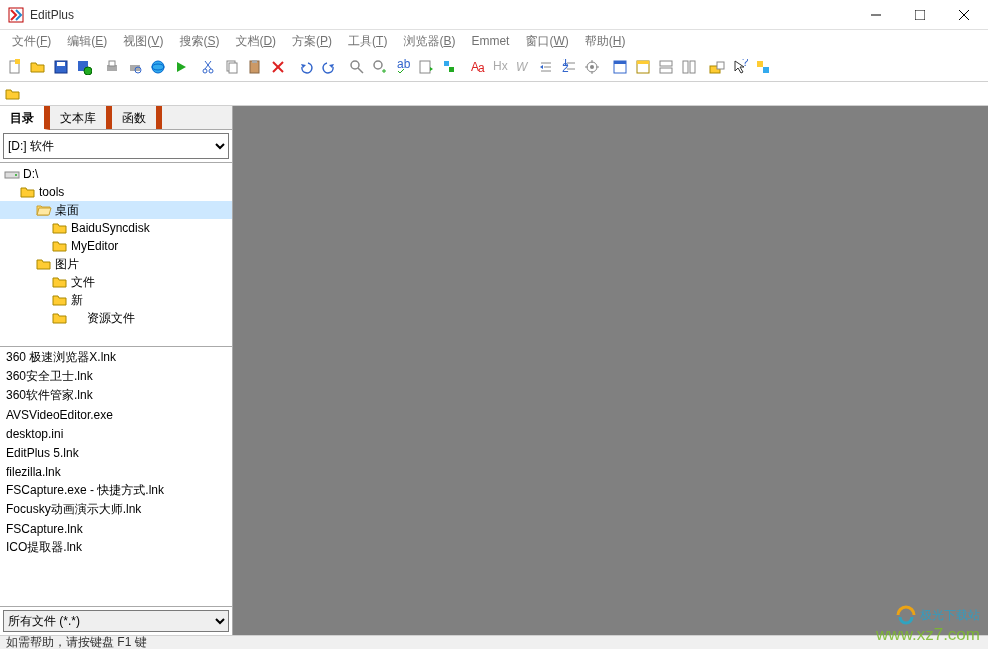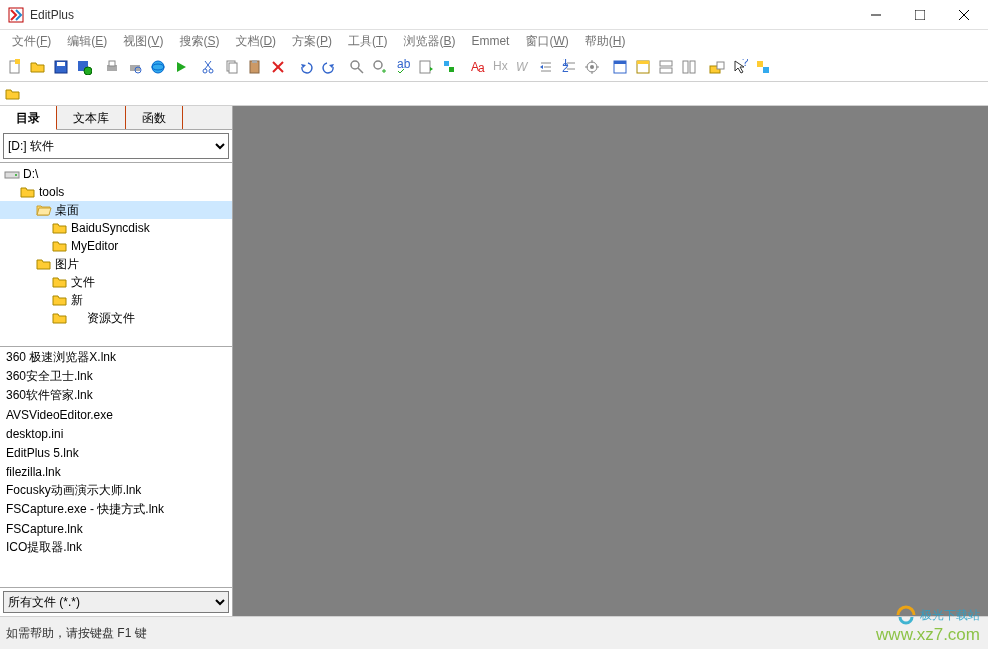--- a/index.html
+++ b/index.html
@@ -27,21 +27,21 @@
 .tfolder { width: 18px; height: 18px; display: flex; align-items: center; justify-content: center; }
 
 
 .content { flex: 1; display: flex; overflow: hidden; }
 
 
 .sidebar { width: 233px; display: flex; flex-direction: column; background: #fff; border-right: 1px solid #aaa; }
 
 
 .side-tabs { height: 24px; display: flex; border-bottom: 1px solid #aaa; background: #f0f0f0; }
-.side-tab { padding: 4px 16px; border-right: 1px solid #c2410c; background: #f0f0f0; }
+.side-tab { padding: 4px 10px; border-right: 6px solid #c2410c; background: #f0f0f0; }
 .side-tab.active { background: #fff; border-bottom: 1px solid #fff; margin-bottom: -1px; font-weight: bold; }
 
 
 .drivesel { margin: 3px; }
 .drivesel select { width: 100%; height: 26px; font-size: 12px; border: 1px solid #7a7a7a; background: #fff; }
 
 
 .tree { flex: 0 0 auto; height: 185px; overflow: auto; border-top: 1px solid #aaa; border-bottom: 1px solid #aaa; padding: 2px 0; }
 .tree-item { display: flex; align-items: center; height: 18px; padding: 0 2px; white-space: nowrap; }
 .tree-item.selected { background: #cde8ff; }
@@ -53,21 +53,21 @@
 .file-item { height: 19px; display: flex; align-items: center; padding: 0 6px; white-space: nowrap; color: #000; }
 
 
 .filter { margin: 3px; }
 .filter select { width: 100%; height: 22px; font-size: 12px; border: 1px solid #7a7a7a; }
 
 
 .editor { flex: 1; background: #808080; }
 
 
-.statusbar { height: 33px; border-top: 1px solid #d0d0d0; background: #f0f0f0; padding: 1px 6px; font-size: 11px; color: #333; overflow: hidden; display: flex; align-items: center; }
+.statusbar { height: 14px; border-top: 1px solid #d0d0d0; background: #f0f0f0; padding: 1px 6px; font-size: 11px; color: #333; overflow: hidden; display: flex; align-items: center; }
 
 
 .watermark { position: absolute; right: 8px; bottom: 4px; color: #28a0c8; font-size: 11px; text-align: right; opacity: 0.85; pointer-events: none; }
 .watermark .logo { display: flex; align-items: center; justify-content: flex-end; gap: 4px; }
 .watermark .url { color: #7bbb2a; font-size: 17px; }
 
 
 .filelist::-webkit-scrollbar, .tree::-webkit-scrollbar { width: 16px; height: 16px; }
 .filelist::-webkit-scrollbar-thumb, .tree::-webkit-scrollbar-thumb { background: #c1c1c1; }
 .filelist::-webkit-scrollbar-track, .tree::-webkit-scrollbar-track { background: #f0f0f0; }
@@ -401,22 +401,22 @@
         </div>
       </div>
     <div class="filelist" id="filelist">
         <div class="file-item">360 极速浏览器X.lnk</div>
         <div class="file-item">360安全卫士.lnk</div>
         <div class="file-item">360软件管家.lnk</div>
         <div class="file-item">AVSVideoEditor.exe</div>
         <div class="file-item">desktop.ini</div>
         <div class="file-item">EditPlus 5.lnk</div>
         <div class="file-item">filezilla.lnk</div>
+        <div class="file-item">FSCapture.exe - 快捷方式.lnk</div>
         <div class="file-item">Focusky动画演示大师.lnk</div>
-        <div class="file-item">FSCapture.exe - 快捷方式.lnk</div>
         <div class="file-item">FSCapture.lnk</div>
         <div class="file-item">ICO提取器.lnk</div>
       </div>
     <div class="filter">
       <select>
         <option>所有文件 (*.*)</option>
       </select>
     </div>
   </div>
   <div class="editor"></div>

